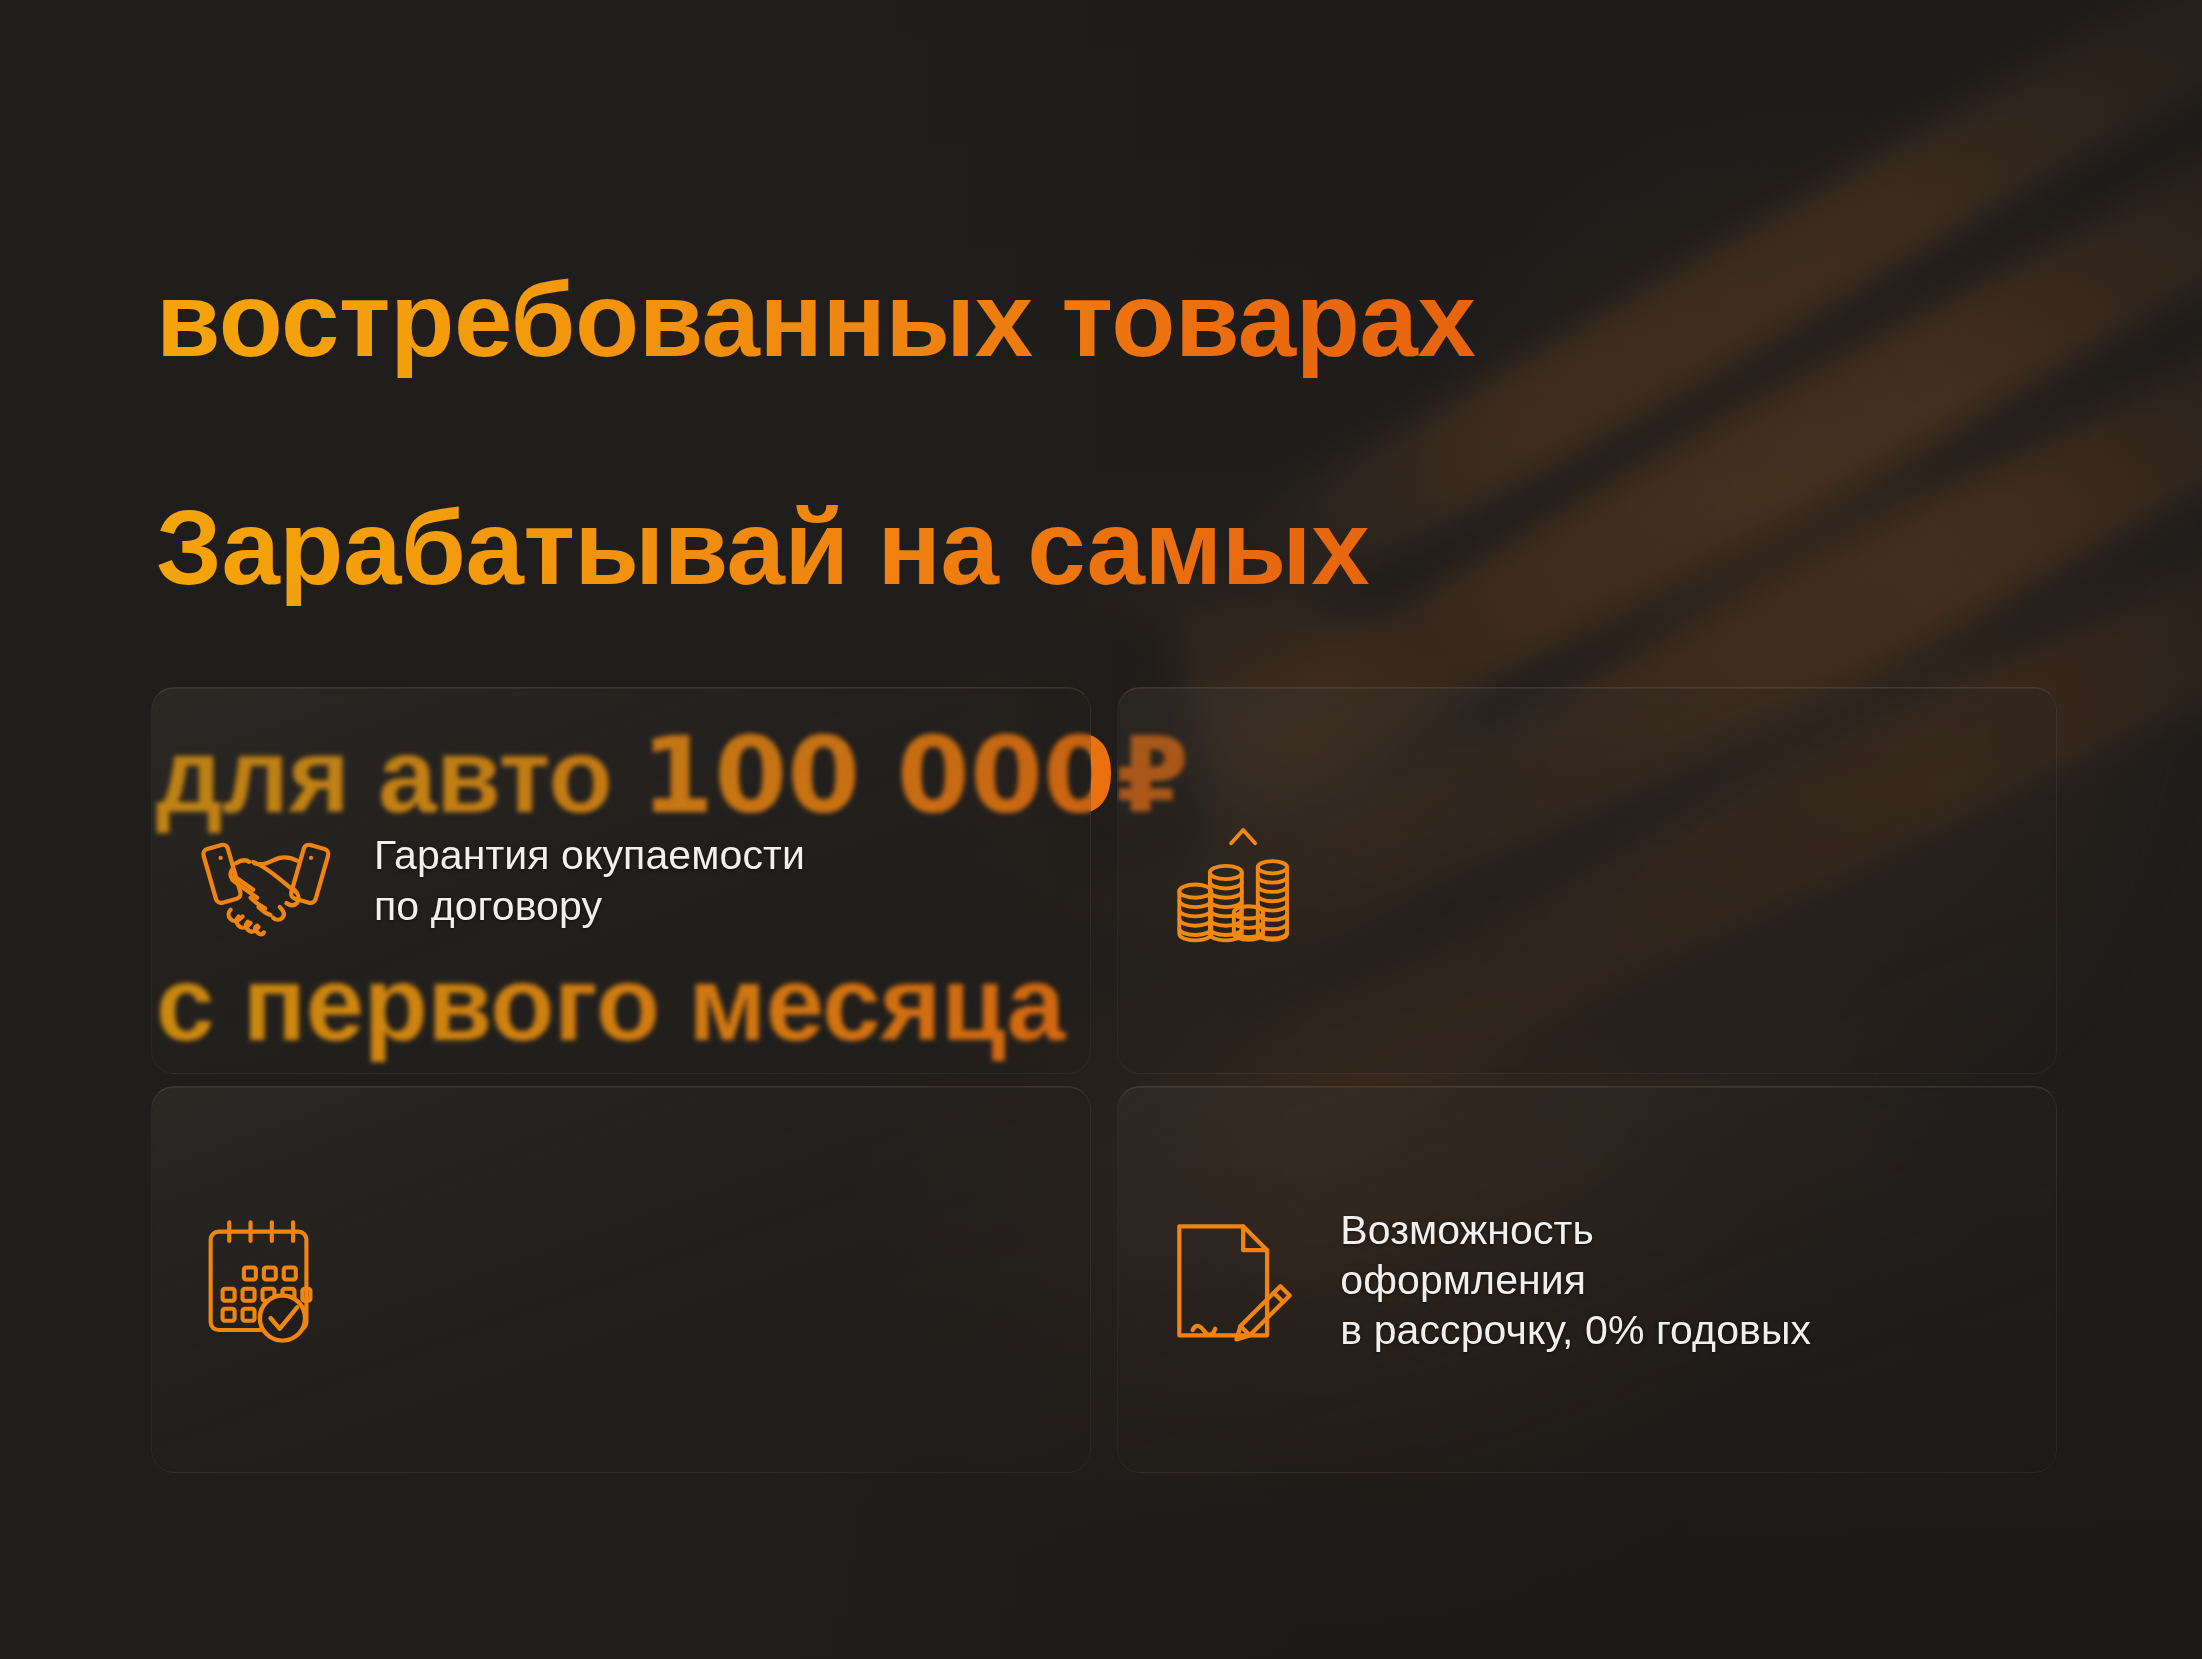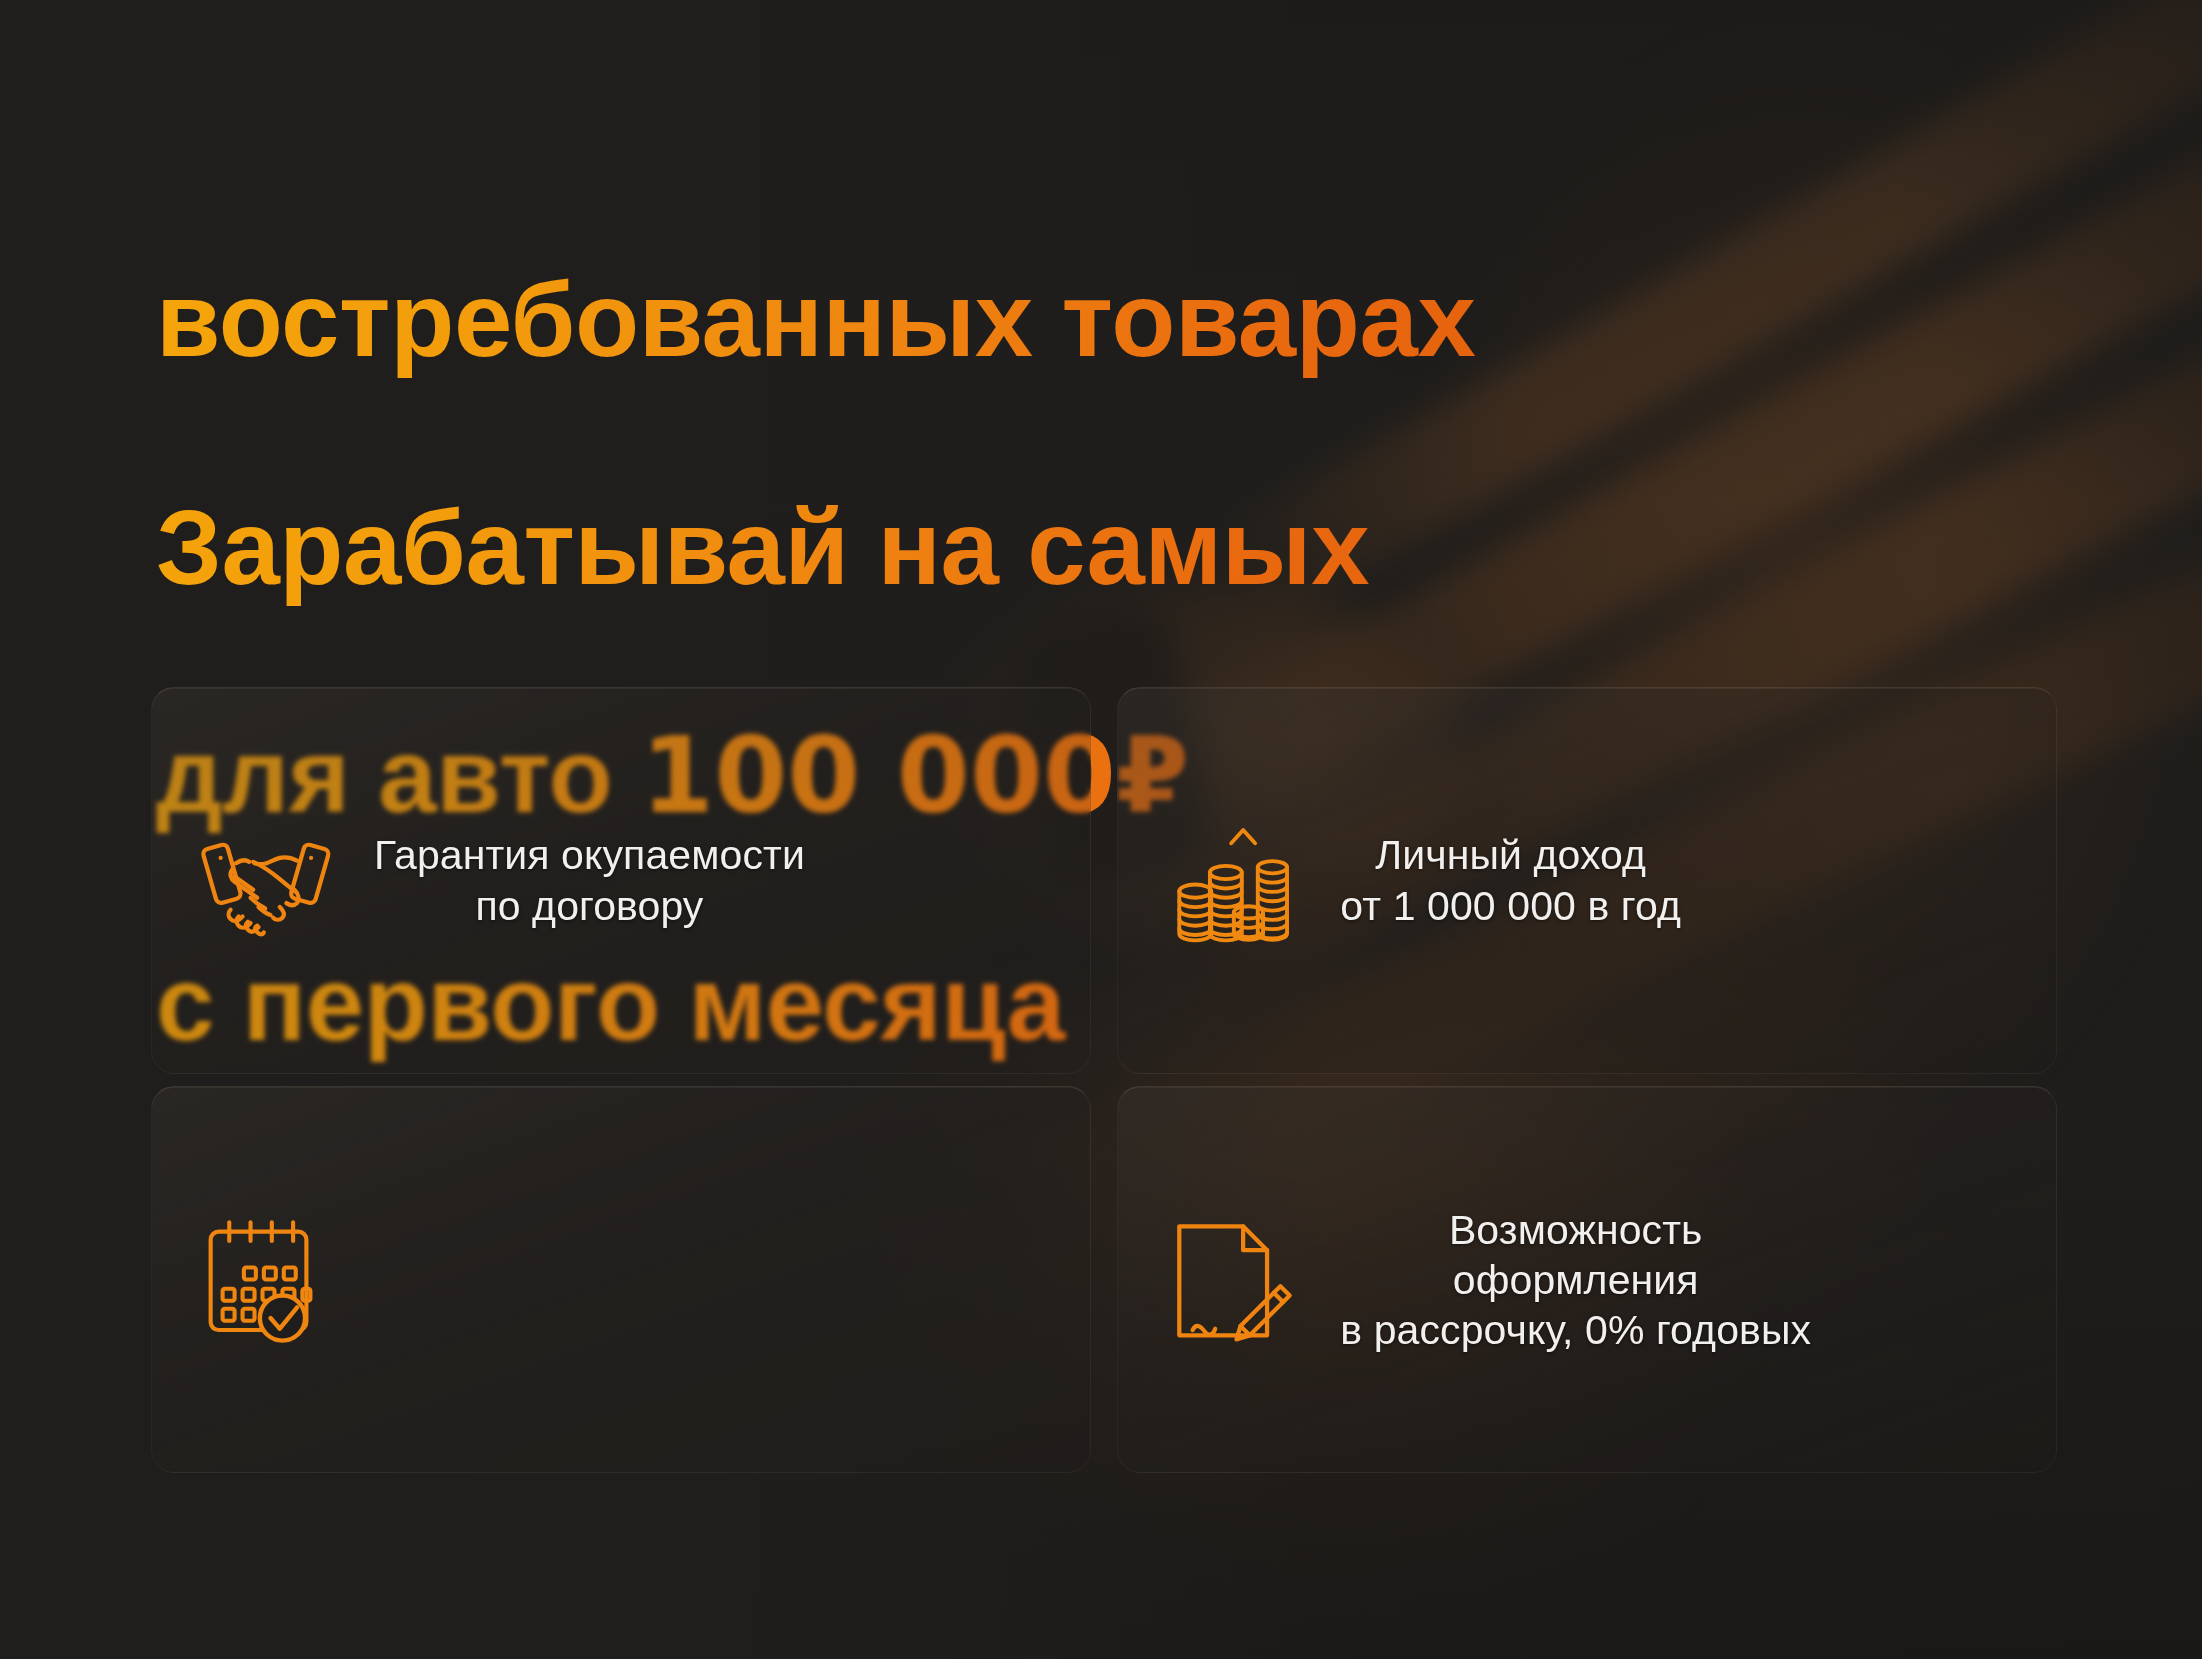--- a/index.html
+++ b/index.html
@@ -106,21 +106,20 @@
 
   
   .cards{
     position:absolute;
     left:151px; top:687px;
     width:1906px;
     display:grid;
     grid-template-columns:1fr 1fr;
     grid-template-rows:1fr 1fr;
     gap:12.4px 26.6px;
-    text-align:center;
   }
   .card{
     position:relative;
     min-height:387px;
     border-radius:23px;
     display:flex;
     align-items:center;
     gap:41px;
     padding:0 48px;
     background:linear-gradient(160deg, rgba(58,53,48,0.40) 0%, rgba(40,36,33,0.26) 40%, rgba(30,27,24,0.16) 100%);
@@ -261,22 +260,20 @@
             <path d="M69 47c0 2.6 5 4.6 11 4.6s11-2 11-4.6"></path>
             <path d="M69 54c0 2.6 5 4.6 11 4.6s11-2 11-4.6"></path>
             <path d="M69 61c0 2.6 5 4.6 11 4.6s11-2 11-4.6"></path>
             <path d="M69 68c0 2.6 5 4.6 11 4.6s11-2 11-4.6"></path>
             <path d="M69 75c0 2.6 5 4.6 11 4.6s11-2 11-4.6"></path>
             <path d="M69 82c0 2.6 5 4.6 11 4.6s11-2 11-4.6"></path>
             <path d="M69 89c0 2.6 5 4.6 11 4.6s11-2 11-4.6"></path>
           </g>
         </svg>
       </div>
-      <div class="card-text">Личный доход
-от 1 000 000 в год</div>
     </div>
 
     <div class="card c3">
       <div class="card-icon">
         <svg viewBox="0 0 100 100" fill="none" xmlns="http://www.w3.org/2000/svg">
           <defs>
             <linearGradient id="gCal" x1="0" y1="100" x2="100" y2="0">
               <stop offset="0%" stop-color="#f9b50e"></stop>
               <stop offset="52%" stop-color="#ef8410"></stop>
               <stop offset="100%" stop-color="#e2570b"></stop>

